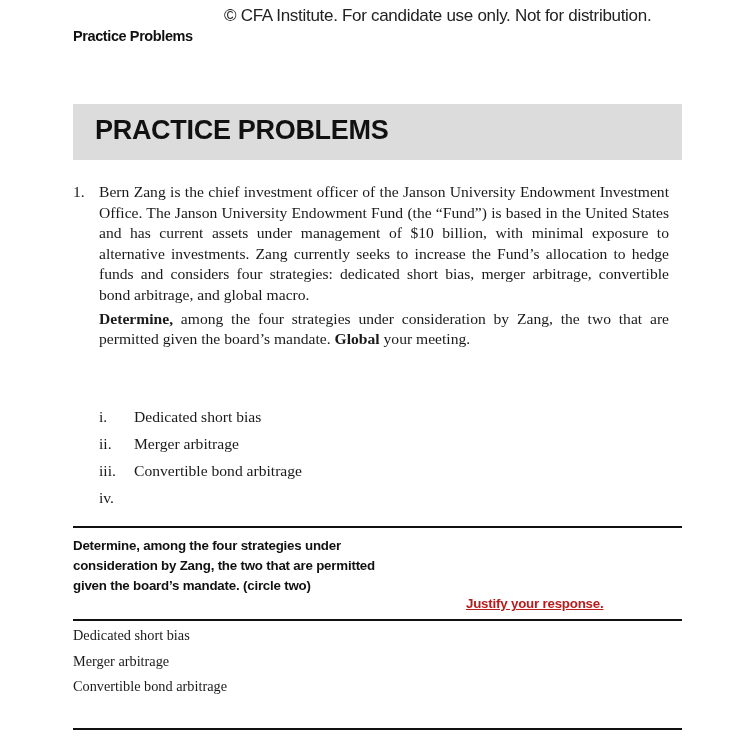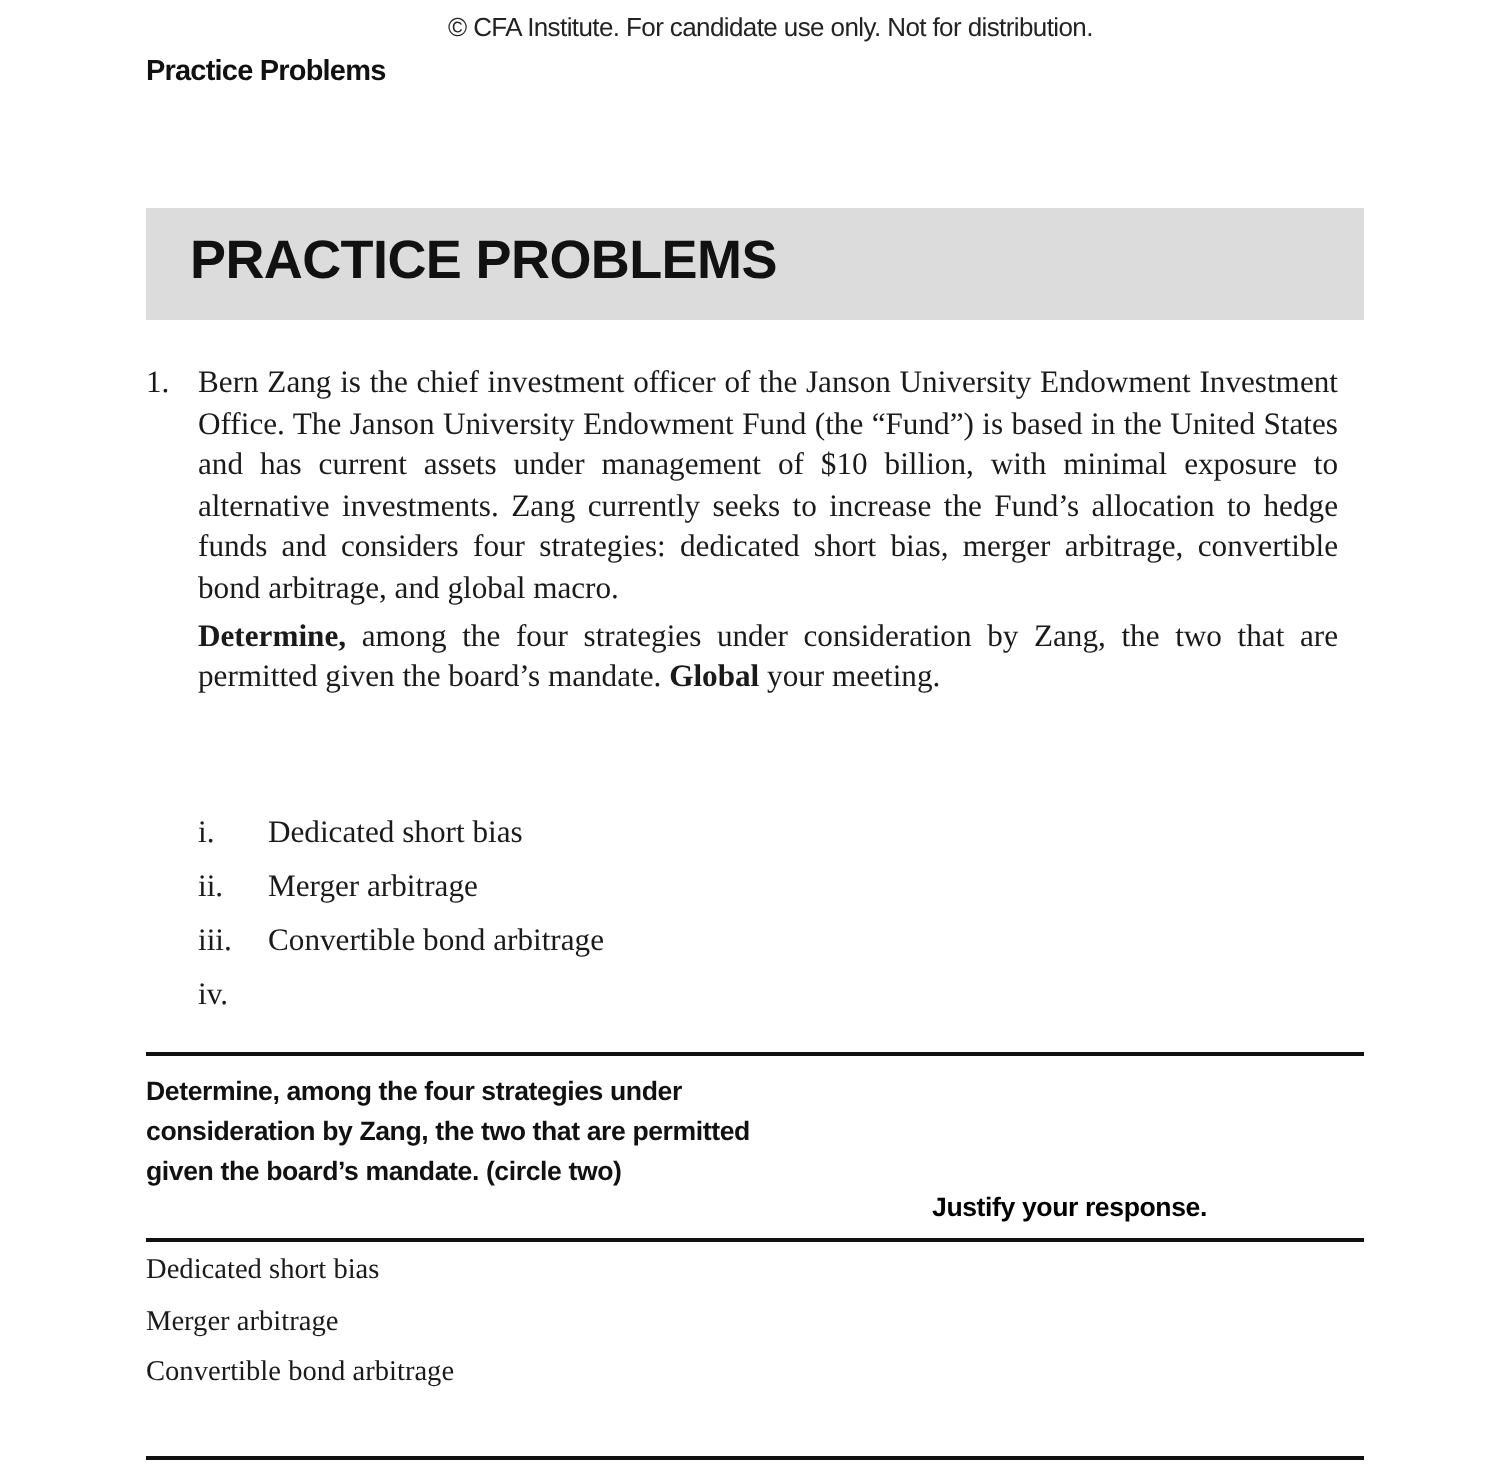--- a/index.html
+++ b/index.html
@@ -1,20 +1,20 @@
 <!DOCTYPE html>
 <html><head>
 <meta charset="utf-8">
 <style>
   html, body { margin: 0; padding: 0; background: #ffffff; }
   body { width: 746px; height: 738px; position: relative; overflow: hidden; color: #1a1a1a; }
   .sans { font-family: "Liberation Sans", "DejaVu Sans", sans-serif; }
   .serif { font-family: "Liberation Serif", "DejaVu Serif", serif; }
 
-  .copyright { position: absolute; left: 224px; top: 6px; font-size: 13px; letter-spacing: -0.3px; color: #222; white-space: nowrap; text-align: right; }
+  .copyright { position: absolute; left: 224px; top: 6px; font-size: 17px; letter-spacing: -0.3px; color: #222; white-space: nowrap; text-align: right; }
   .running-head { position: absolute; left: 73px; top: 28px; font-size: 14.5px; font-weight: bold; letter-spacing: -0.4px; color: #111; }
 
   .banner { position: absolute; left: 73px; top: 104px; width: 609px; height: 56px; background: #dcdcdd; }
   .banner-title { position: absolute; left: 22px; top: 11px; font-size: 27px; font-weight: bold; letter-spacing: -0.3px; color: #111; }
 
   .problem { position: absolute; left: 73px; top: 182px; width: 612px; font-size: 15.6px; line-height: 20.6px; color: #1a1a1a; }
   .problem .num { position: absolute; left: 0; top: 0; }
   .problem .body { margin-left: 26px; }
   .problem p { margin: 0 16px 3px 0; text-align: justify; }
   .problem b { font-weight: bold; }
@@ -22,21 +22,21 @@
   .options { position: absolute; left: 99px; top: 408px; font-size: 15.6px; color: #1a1a1a; }
   .opt { height: 27px; display: flex; }
   .opt .roman { width: 35px; }
 
   .rule { position: absolute; left: 73px; width: 609px; height: 2px; background: #111; }
   .rule.r1 { top: 526px; }
   .rule.r2 { top: 619px; }
   .rule.r3 { top: 728px; }
 
   .th-left { position: absolute; left: 73px; top: 536px; width: 320px; font-size: 13.3px; font-weight: bold; line-height: 20px; letter-spacing: -0.2px; color: #111; }
-  .th-right { position: absolute; left: 466px; top: 596px; font-size: 13.3px; font-weight: bold; letter-spacing: -0.2px; color: #000000; }
+  .th-right { position: absolute; left: 466px; top: 596px; font-size: 13.3px; font-weight: bold; letter-spacing: -0.2px; color: #b91c1c; text-decoration: underline; }
 
   .rows { position: absolute; left: 73px; top: 627px; font-size: 14.3px; color: #1a1a1a; }
   .row { height: 25.5px; }
 </style>
 </head>
 <body>
 
 <div class="copyright sans">© CFA Institute. For candidate use only. Not for distribution.</div>
 <div class="running-head sans">Practice Problems</div>
 

